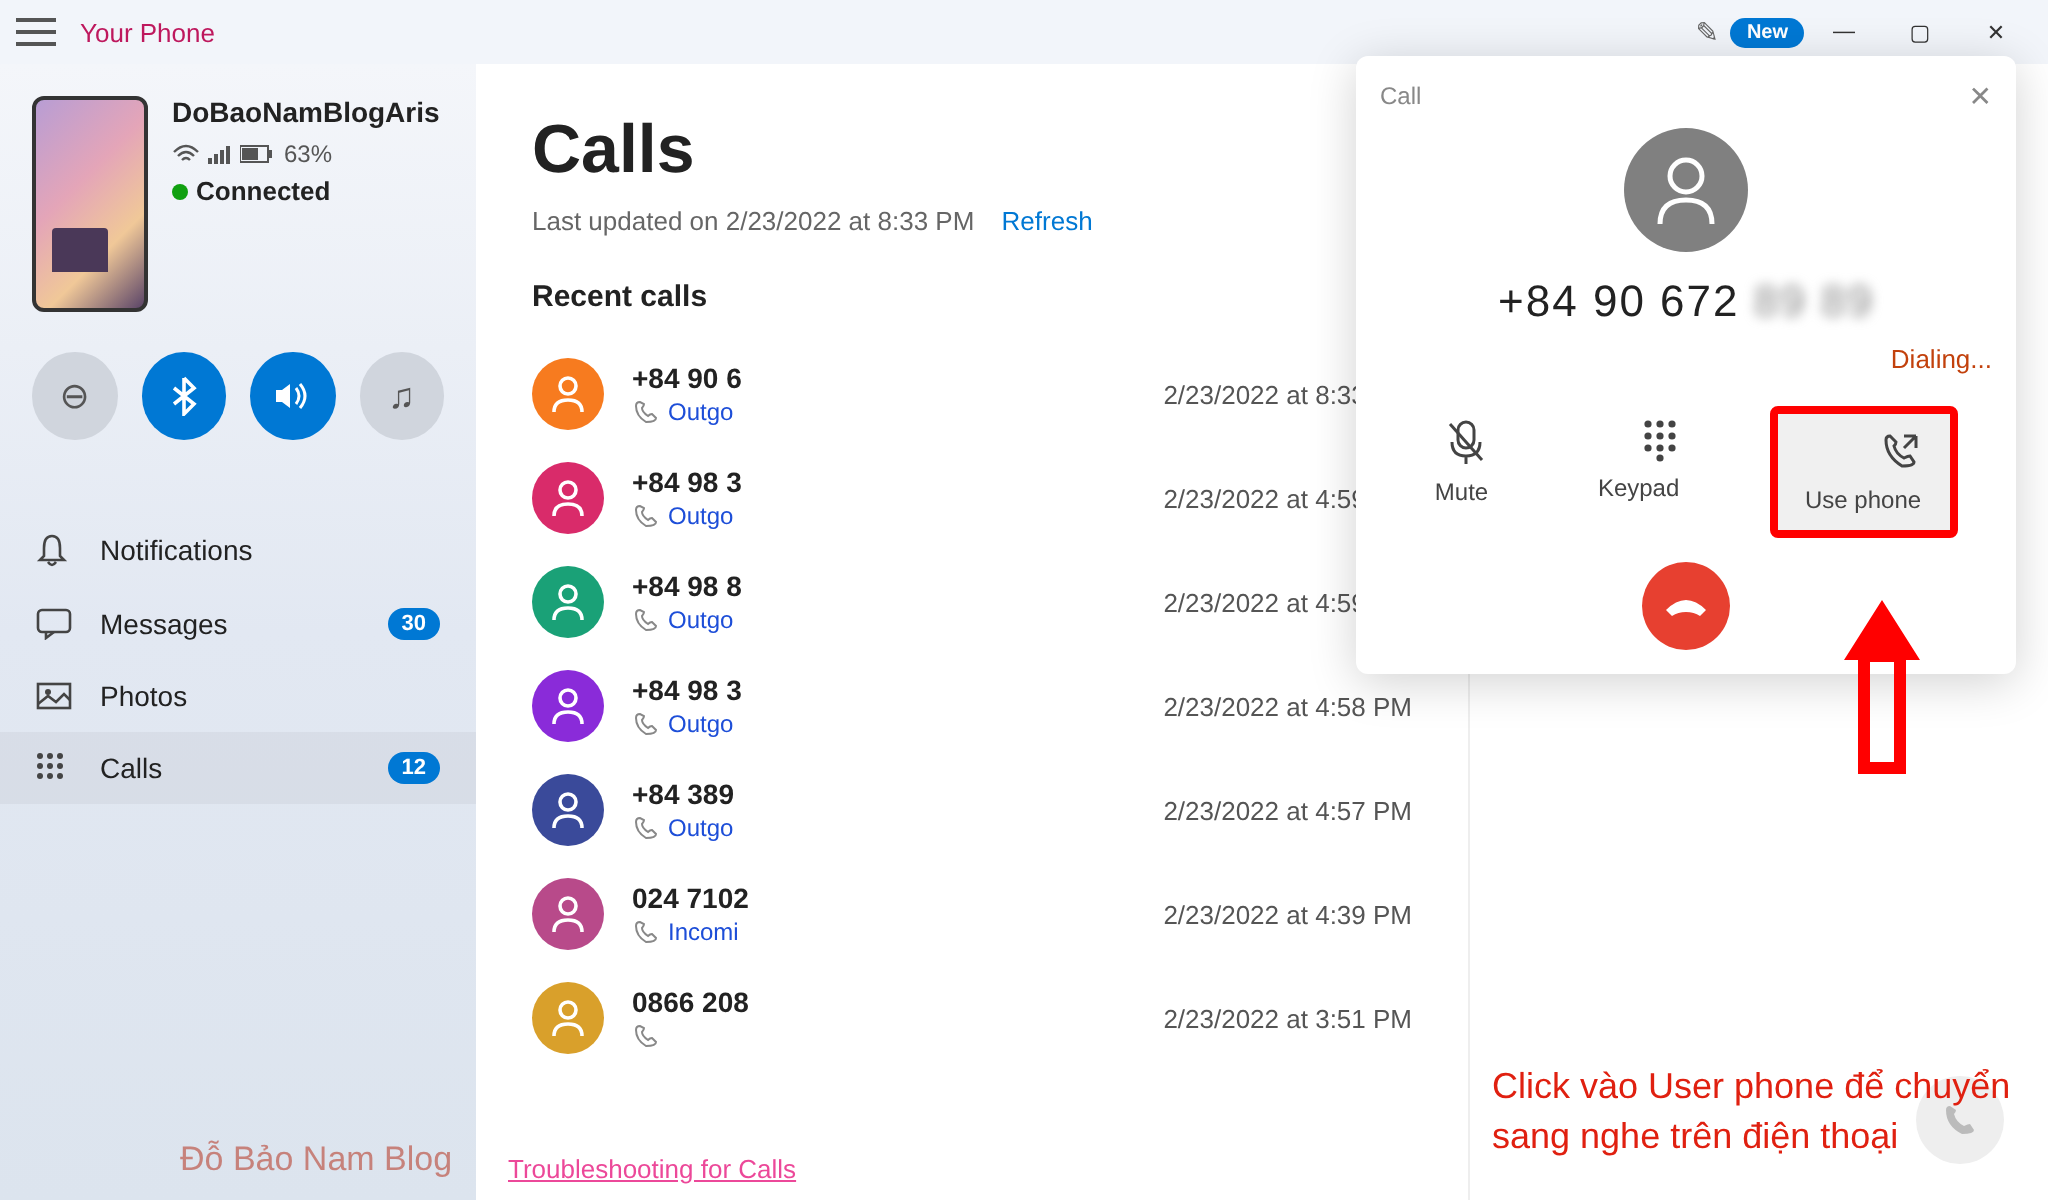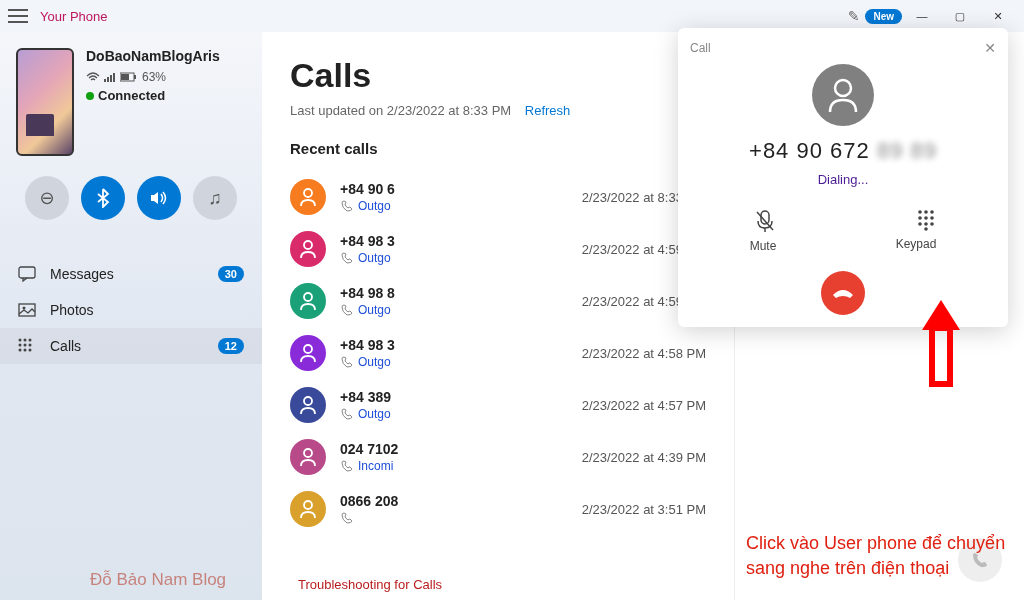--- a/index.html
+++ b/index.html
@@ -6,21 +6,21 @@
 body{width:1024px;height:600px;overflow:hidden;background:#fff;position:relative}
 .titlebar{height:32px;display:flex;align-items:center;padding:0 8px;background:#f2f5fa}
 .hamburger{width:20px;height:14px;display:flex;flex-direction:column;justify-content:space-between;cursor:pointer;margin-right:12px}
 .hamburger span{height:2px;background:#555;width:100%}
 .app-title{font-size:13px;color:#be185d}
 .winbtns{margin-left:auto;display:flex;align-items:center;gap:2px}
 .winbtns .btn{width:36px;height:28px;display:flex;align-items:center;justify-content:center;cursor:pointer;font-size:11px;color:#333}
 .new-pill{background:#0078d4;color:#fff;font-size:10px;padding:2px 8px;border-radius:10px;font-weight:600}
 .pen-icon{font-size:14px;color:#666;margin-right:4px}
 .main{display:flex;height:568px}
-.sidebar{width:262px;background:linear-gradient(180deg,#f4f6fa 0%,#e2e8f2 50%,#dce4ee 100%);position:relative;padding:16px 0;display:flex;flex-direction:column}
+.sidebar{width:238px;background:linear-gradient(180deg,#f4f6fa 0%,#e2e8f2 50%,#dce4ee 100%);position:relative;padding:16px 0;display:flex;flex-direction:column}
 .phone-sec{display:flex;padding:0 16px;gap:12px}
 .phone-img{width:58px;height:108px;border-radius:6px;background:linear-gradient(135deg,#b89dd4 0%,#e4a5b8 40%,#f0c898 70%,#5a4468 100%);border:2px solid #333;position:relative;overflow:hidden}
 .phone-img::before{content:'';position:absolute;bottom:18px;left:8px;width:28px;height:22px;background:#4a3858;border-radius:2px 2px 0 0}
 .phone-info{flex:1}
 .phone-name{font-size:14px;font-weight:600;color:#222;margin-bottom:6px}
 .phone-stat{font-size:12px;color:#555;display:flex;align-items:center;gap:4px;margin-bottom:4px}
 .dot-green{width:8px;height:8px;border-radius:50%;background:#10a010;display:inline-block}
 .conn{font-size:13px;color:#222;font-weight:600}
 .circ-row{display:flex;gap:12px;padding:20px 16px;justify-content:center}
 .circ{width:44px;height:44px;border-radius:50%;display:flex;align-items:center;justify-content:center;cursor:pointer;font-size:18px}
@@ -37,35 +37,35 @@
 .calls-hdr{font-size:34px;font-weight:600;color:#222;margin-bottom:8px}
 .upd-row{font-size:13px;color:#666;margin-bottom:22px}
 .refresh{color:#0078d4;cursor:pointer;margin-left:10px;font-weight:500}
 .recent-lbl{font-size:15px;font-weight:600;color:#222;margin-bottom:14px}
 .call-row{display:flex;align-items:center;padding:8px 0;gap:14px}
 .av{width:36px;height:36px;border-radius:50%;color:#fff;display:flex;align-items:center;justify-content:center;font-size:18px}
 .call-info{flex:1}
 .call-num{font-size:14px;font-weight:600;color:#222}
 .call-type{font-size:12px;color:#1d4ed8;display:flex;align-items:flex-end;gap:4px;margin-top:2px}
 .call-time{font-size:13px;color:#555}
-.trouble{color:#b91c1c;font-size:13px;cursor:pointer;position:absolute;bottom:8px;left:36px}
+.trouble{color:#ec4899;font-size:13px;text-decoration:underline;cursor:pointer;position:absolute;bottom:8px;left:16px}
 .dialpad{width:290px;border-left:1px solid #eee;padding:10px 0}
 .dp-display{height:56px}
 .dp-row{display:flex}
 .dp-key{flex:1;height:58px;display:flex;flex-direction:column;align-items:center;justify-content:center;cursor:pointer;border:0}
 .dp-key .n{font-size:20px;color:#222}
 .dp-key .l{font-size:9px;color:#888;letter-spacing:1px}
 .call-btn{width:44px;height:44px;border-radius:50%;background:#eee;display:flex;align-items:center;justify-content:center;position:absolute;bottom:18px;right:22px}
 .overlay{position:absolute;top:28px;right:16px;width:330px;background:#fff;border-radius:6px;box-shadow:0 4px 24px rgba(0,0,0,0.18);padding:12px;z-index:10}
 .ov-hdr{display:flex;justify-content:space-between;align-items:center;font-size:12px;color:#888;margin-bottom:8px}
 .ov-close{cursor:pointer;font-size:14px}
 .ov-av{width:62px;height:62px;border-radius:50%;background:#808080;margin:4px auto 12px;display:flex;align-items:center;justify-content:center}
 .ov-num{text-align:center;font-size:22px;font-weight:400;color:#222;letter-spacing:1px}
 .ov-num .blur{filter:blur(3px);color:#888}
-.ov-stat{text-align:center;font-size:13px;color:#4c1d95;margin:8px 0 16px}
+.ov-stat{text-align:right;font-size:13px;color:#c2410c;margin:8px 0 16px}
 .ov-acts{display:flex;justify-content:space-around;align-items:flex-start;margin-bottom:12px}
 .ov-act{display:flex;flex-direction:column;align-items:flex-end;gap:6px;cursor:pointer;padding:6px 10px;font-size:12px;color:#444}
 .ov-act.usephone{background:#f0f0f0;border-radius:4px;border:4px solid red;padding:8px 14px}
 .ov-end{width:44px;height:44px;border-radius:50%;background:#e74030;display:flex;align-items:center;justify-content:center;margin:0 auto;cursor:pointer;color:#fff}
 .annot-arrow{position:absolute;top:298px;right:58px;z-index:11}
 .annot-txt{position:absolute;bottom:20px;right:18px;width:260px;color:#e02010;font-size:18px;line-height:1.35;z-index:11}
 svg{display:block}
 </style>
 </head>
 <body>
@@ -132,20 +132,28 @@
         <svg width="20" height="16" viewBox="0 0 20 16">
             <path d="M2 5 L5 5 L9 2 L9 14 L5 11 L2 11 Z" fill="#fff"></path>
             <path d="M12 4 Q15 8 12 12 M14 2 Q19 8 14 14" stroke="#fff" fill="none" stroke-width="1.5"></path>
           </svg>
       </div>
       <div class="circ gray">♫</div>
     </div>
     <div class="nav">
       <div class="nav-item">
         <span class="nav-ico">
+          <svg width="16" height="18">
+              <path d="M8 2 Q4 2 4 8 L4 12 L2 14 L14 14 L12 12 L12 8 Q12 2 8 2 M6 15 Q8 18 10 15" stroke="#444" fill="none" stroke-width="1.3"></path>
+            </svg>
+        </span>
+        <span>Notifications</span>
+      </div>
+      <div class="nav-item">
+        <span class="nav-ico">
           <svg width="18" height="16">
               <rect x="1" y="1" width="16" height="11" rx="2" stroke="#444" fill="none" stroke-width="1.3"></rect>
               <path d="M5 12 L5 15 L9 12" stroke="#444" fill="none" stroke-width="1.3"></path>
             </svg>
         </span>
         <span>Messages</span>
         <span class="badge">30</span>
       </div>
       <div class="nav-item">
         <span class="nav-ico">
@@ -397,20 +405,27 @@
           <circle cx="4" cy="9" r="1.8" fill="#444"></circle>
           <circle cx="10" cy="9" r="1.8" fill="#444"></circle>
           <circle cx="16" cy="9" r="1.8" fill="#444"></circle>
           <circle cx="4" cy="15" r="1.8" fill="#444"></circle>
           <circle cx="10" cy="15" r="1.8" fill="#444"></circle>
           <circle cx="16" cy="15" r="1.8" fill="#444"></circle>
           <circle cx="10" cy="20" r="1.8" fill="#444"></circle>
         </svg>
       <span>Keypad</span>
     </div>
+    <div class="ov-act usephone">
+      <svg width="22" height="22" viewBox="0 0 22 22">
+          <path d="M6 3 Q4 3 4 5 Q4 13 12 18 Q18 18 18 16 L16 13 Q15 13 13 14 Q9 12 8 8 Q9 7 9 6 Z" stroke="#444" fill="none" stroke-width="1.5"></path>
+          <path d="M13 3 L19 3 M19 3 L19 9 M19 3 L13 9" stroke="#444" fill="none" stroke-width="1.5"></path>
+        </svg>
+      <span>Use phone</span>
+    </div>
   </div>
   <div class="ov-end">
     <svg width="24" height="12" viewBox="0 0 24 12">
         <path d="M2 8 Q12 -2 22 8 L19 11 Q16 9 12 9 Q8 9 5 11 Z" fill="#fff"></path>
       </svg>
   </div>
 </div>
 
 <div class="annot-arrow">
   <svg width="50" height="90">

